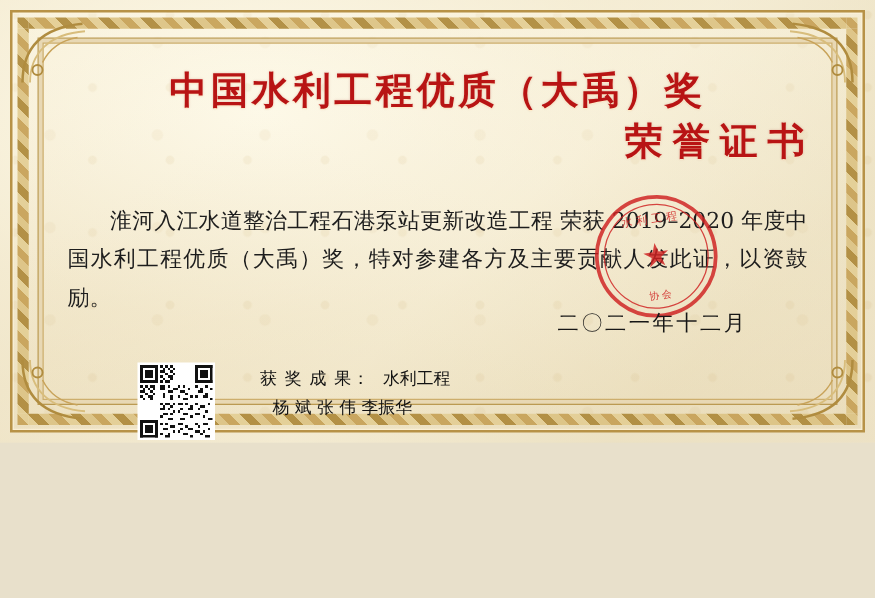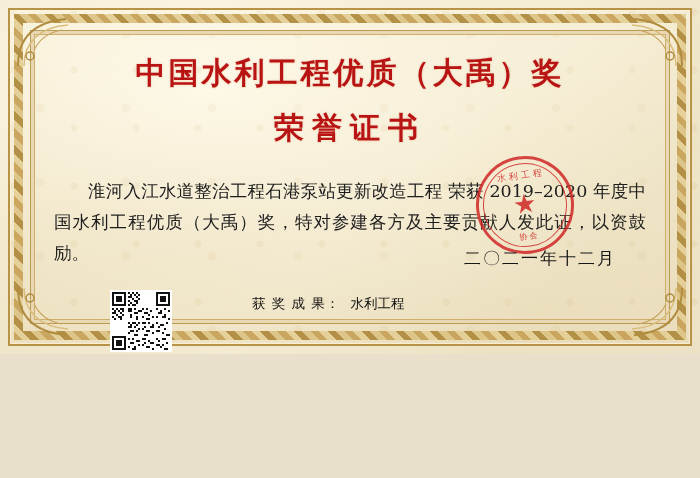--- a/index.html
+++ b/index.html
@@ -95,21 +95,22 @@
     text-shadow: 0 1px 0 rgba(255,235,200,0.85), 0 0 2px rgba(150,20,20,0.25);
   }
   #title-main {
     font-size: 30px;
     line-height: 38px;
   }
   #title-sub {
     font-size: 30px;
     line-height: 40px;
     letter-spacing: 8px;
-    margin-top: 16px;
+    margin-top: 2px;
+    text-align: right;
   }
 
   #body-text {
     margin-top: 28px;
     padding: 0 6px;
     font-family: "DejaVu Serif", "Liberation Serif", serif;
     font-size: 17.5px;
     line-height: 31px;
     color: #1d1d1d;
     text-align: justify;
@@ -123,21 +124,20 @@
     top: 248px;
     font-family: "DejaVu Sans", "Liberation Sans", sans-serif;
     font-size: 13.5px;
     line-height: 23px;
     color: #1b1b1b;
   }
   .detail-row {
     display: flex;
     align-items: baseline;
     white-space: nowrap;
-    margin-left: 44px;
   }
   .detail-label {
     letter-spacing: 1px;
     color: #111;
   }
   .detail-value {
     margin-left: 10px;
     color: #111;
   }
 
@@ -192,21 +192,21 @@
     color: #cf2020;
     font-family: "DejaVu Sans", "Liberation Sans", sans-serif;
     font-size: 9px;
     letter-spacing: 3px;
   }
   #seal .seal-text-top { top: 10px; }
   #seal .seal-text-bottom { bottom: 9px; font-size: 8px; letter-spacing: 2px; }
 
   #date {
     position: absolute;
-    right: 36px;
+    right: 54px;
     bottom: 42px;
     font-family: "DejaVu Serif", "Liberation Serif", serif;
     font-size: 17px;
     letter-spacing: 2px;
     color: #161616;
   }
 </style>
 </head>
 <body>
 
@@ -388,20 +388,21 @@
     </div>
 
     <div id="details">
       <div class="detail-row">
         <span class="detail-label">获 奖 成 果：</span>
         <span class="detail-value">水利工程</span>
       </div>
       <div class="detail-row">
       </div>
       <div class="detail-row">
+        <span class="detail-value">杨  斌 张  伟  李振华</span>
       </div>
     </div>
 
     <div id="seal">
       <div class="seal-inner"></div>
       <div class="seal-text-top">水利工程</div>
       <div class="seal-star">★</div>
       <div class="seal-text-bottom">协会</div>
     </div>
 

